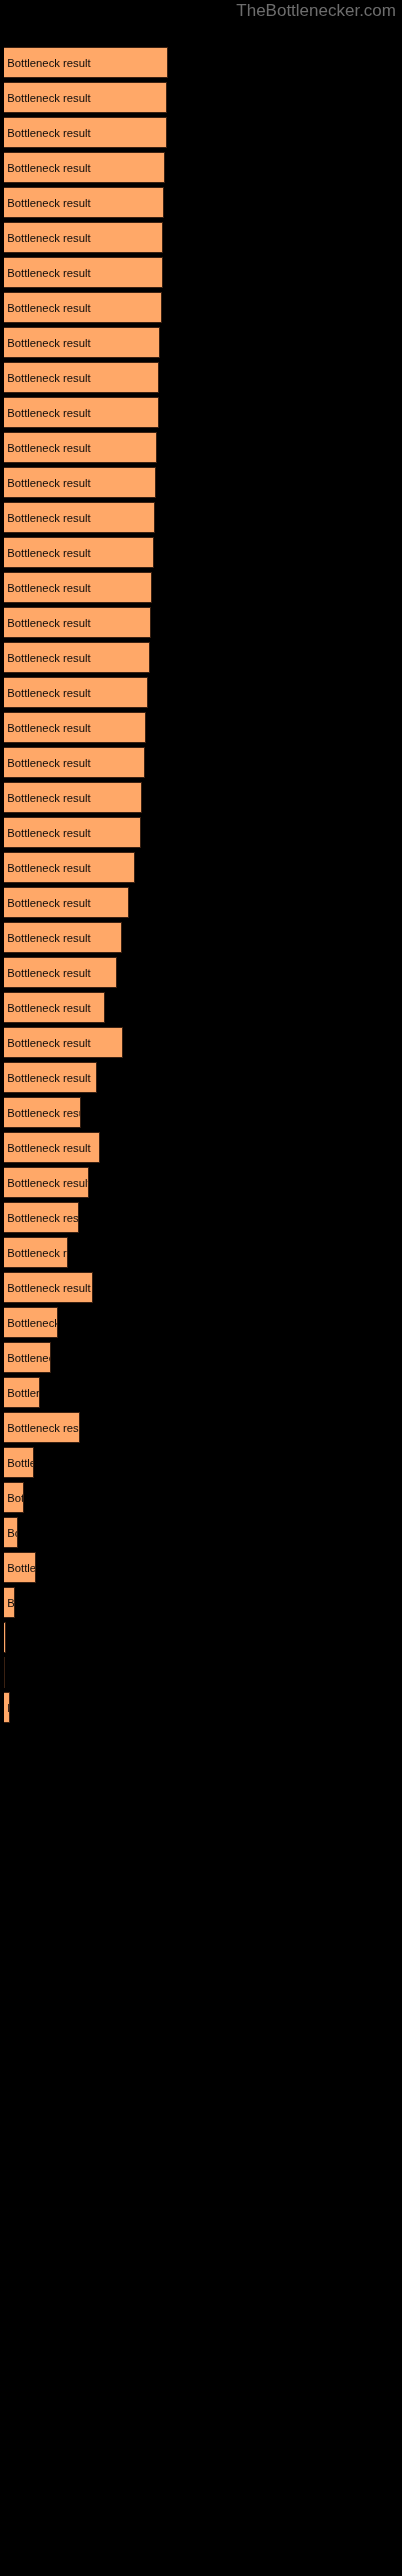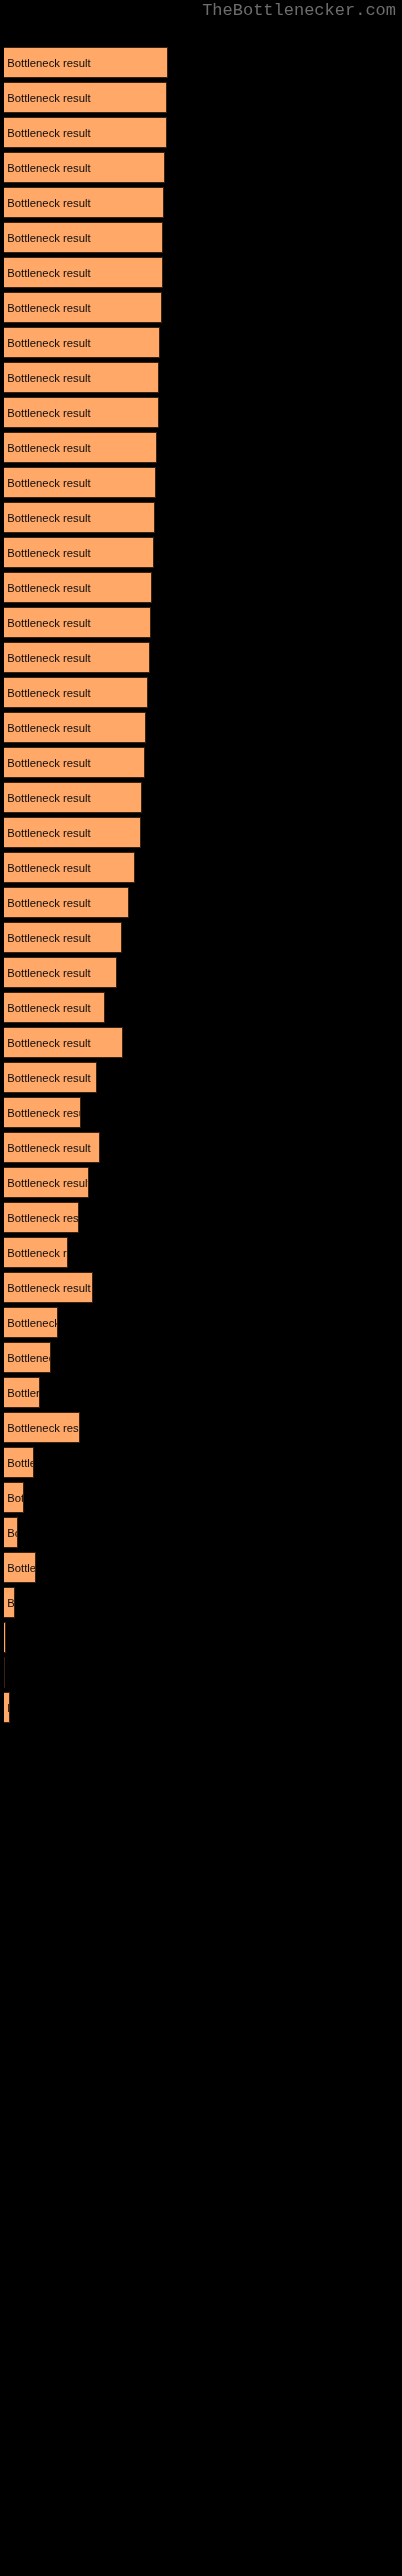--- a/index.html
+++ b/index.html
@@ -15,21 +15,21 @@
     overflow: hidden;
     font-family: "Liberation Sans", sans-serif;
   }
 
   .watermark {
     position: absolute;
     top: 0px;
     left: 0px;
     width: 396px;
     text-align: right;
-    font-family: Liberation Mono, monospace;
+    font-family: Liberation Sans, sans-serif;
     font-size: 17px;
     line-height: 21px;
     color: #6d6d6d;
     letter-spacing: 0px;
     white-space: nowrap;
     user-select: none;
   }
 
   .chart {
     position: absolute;

